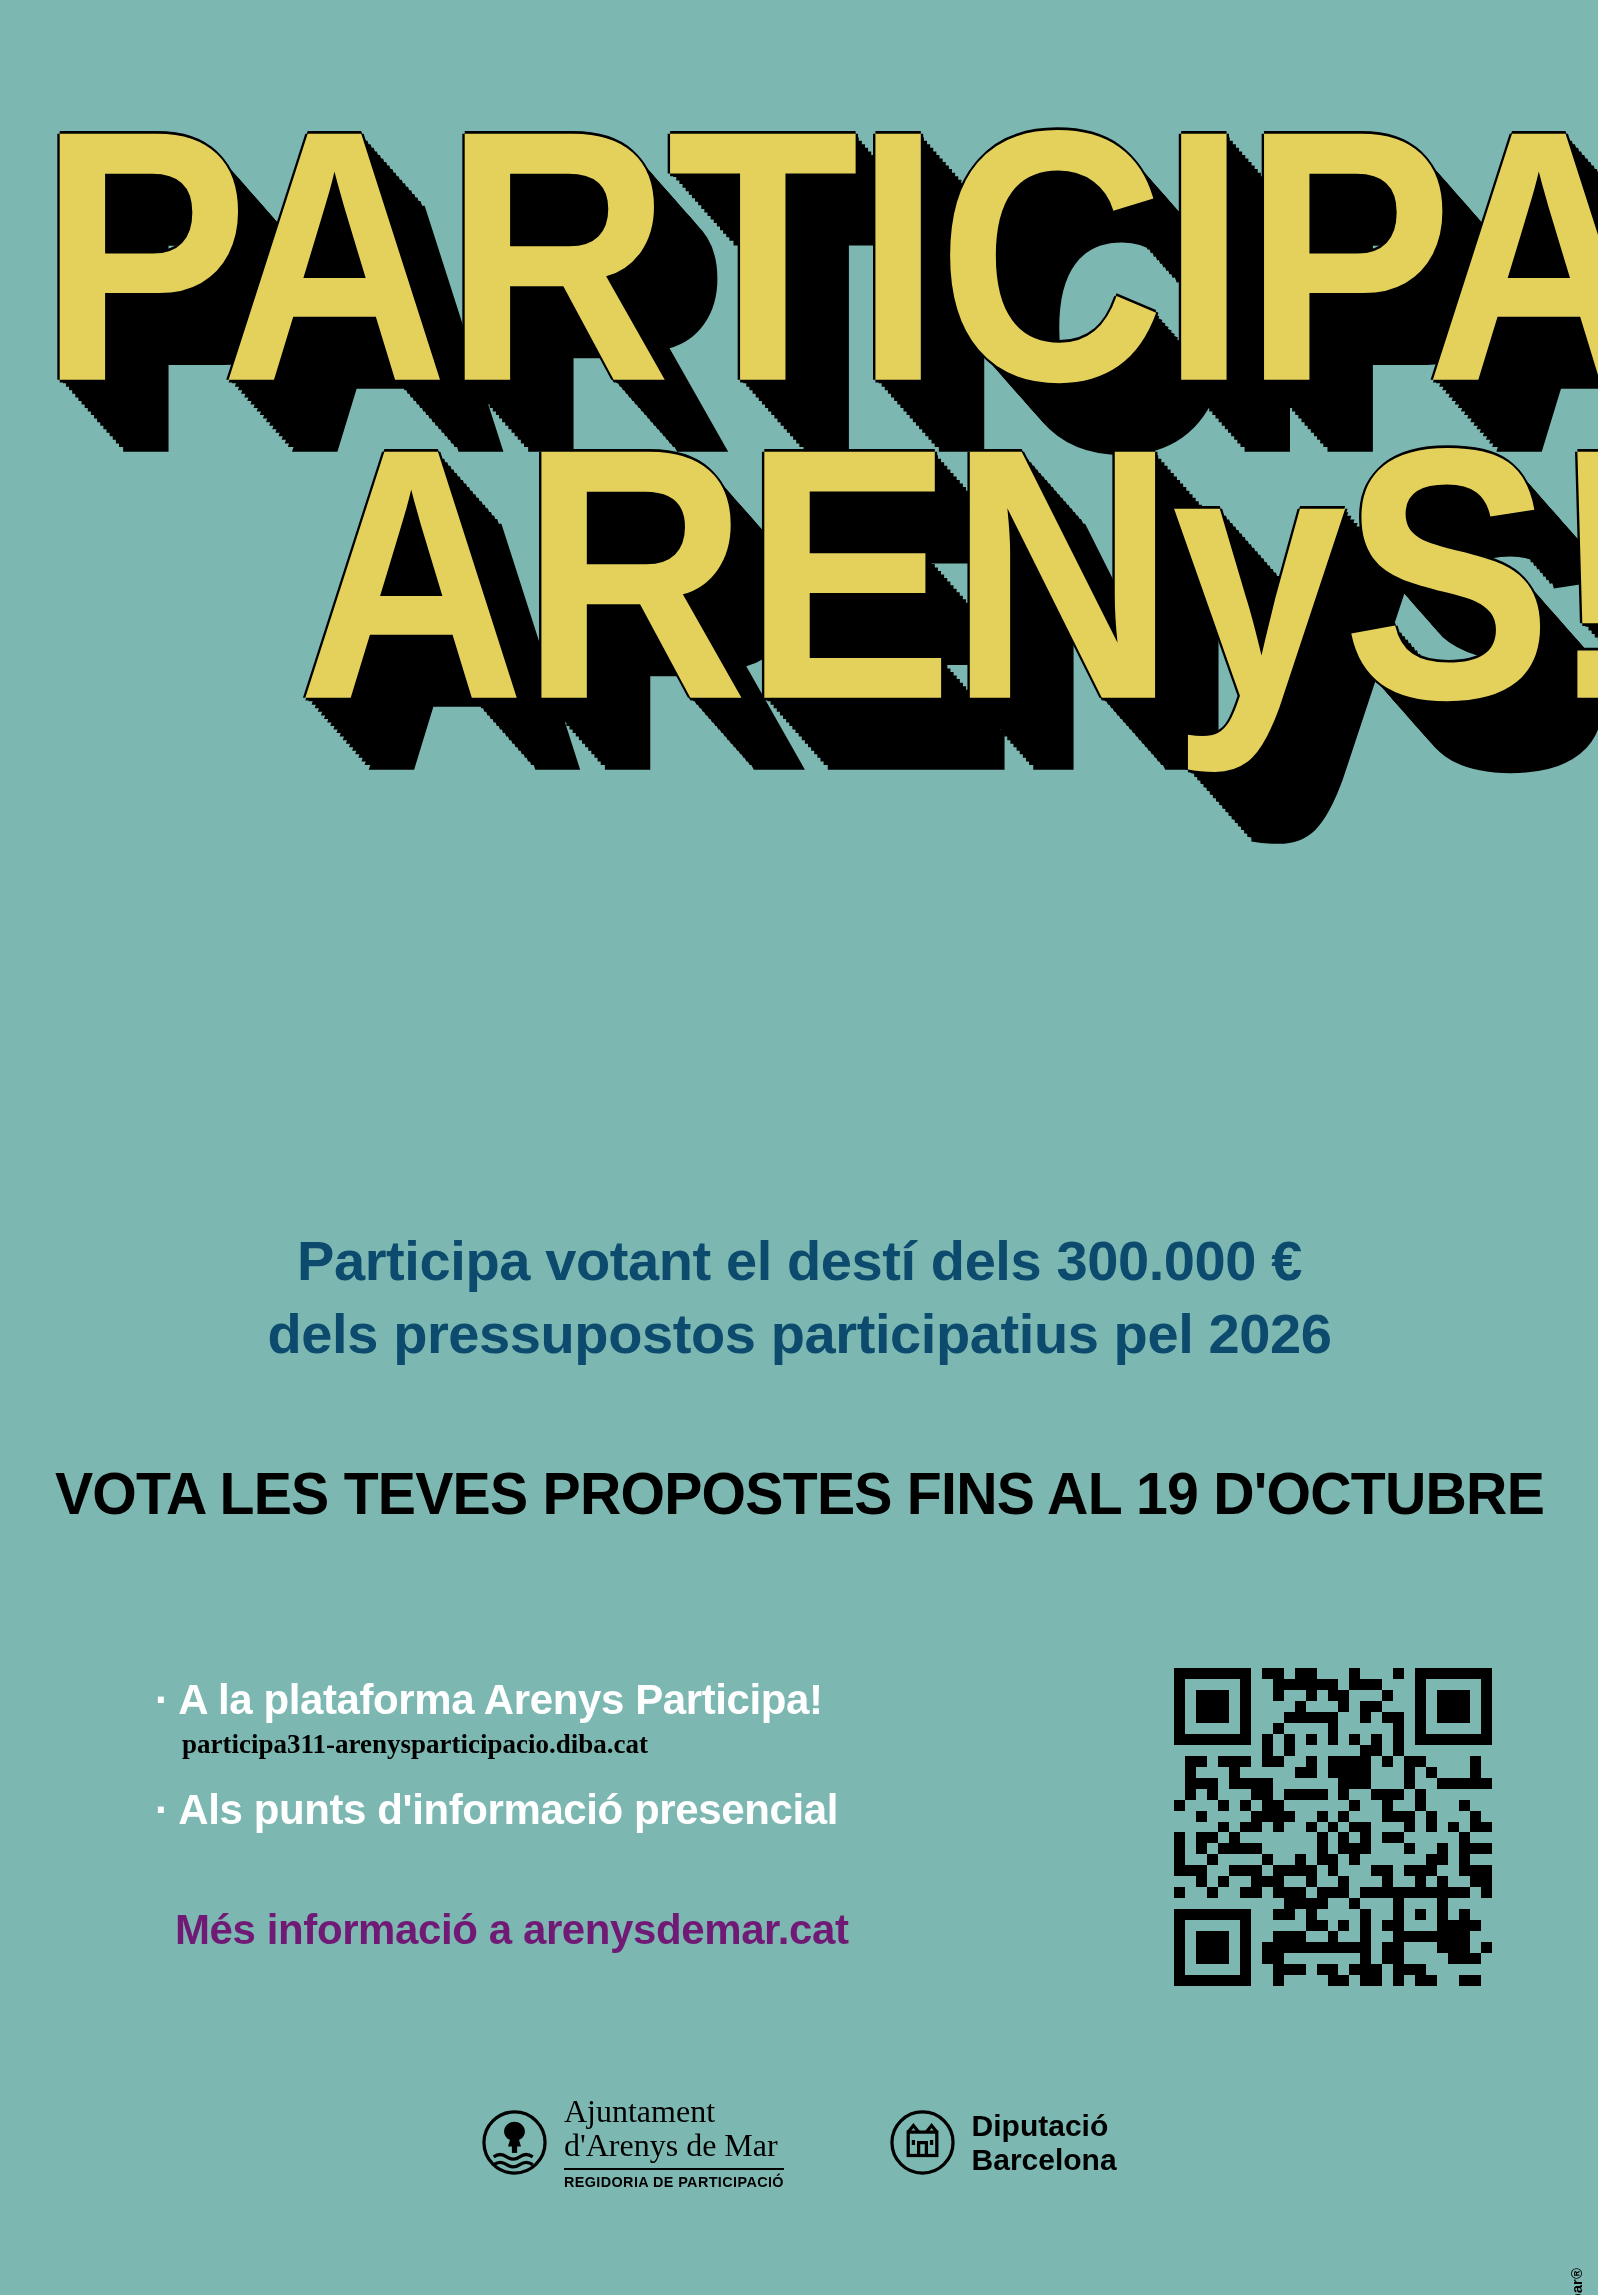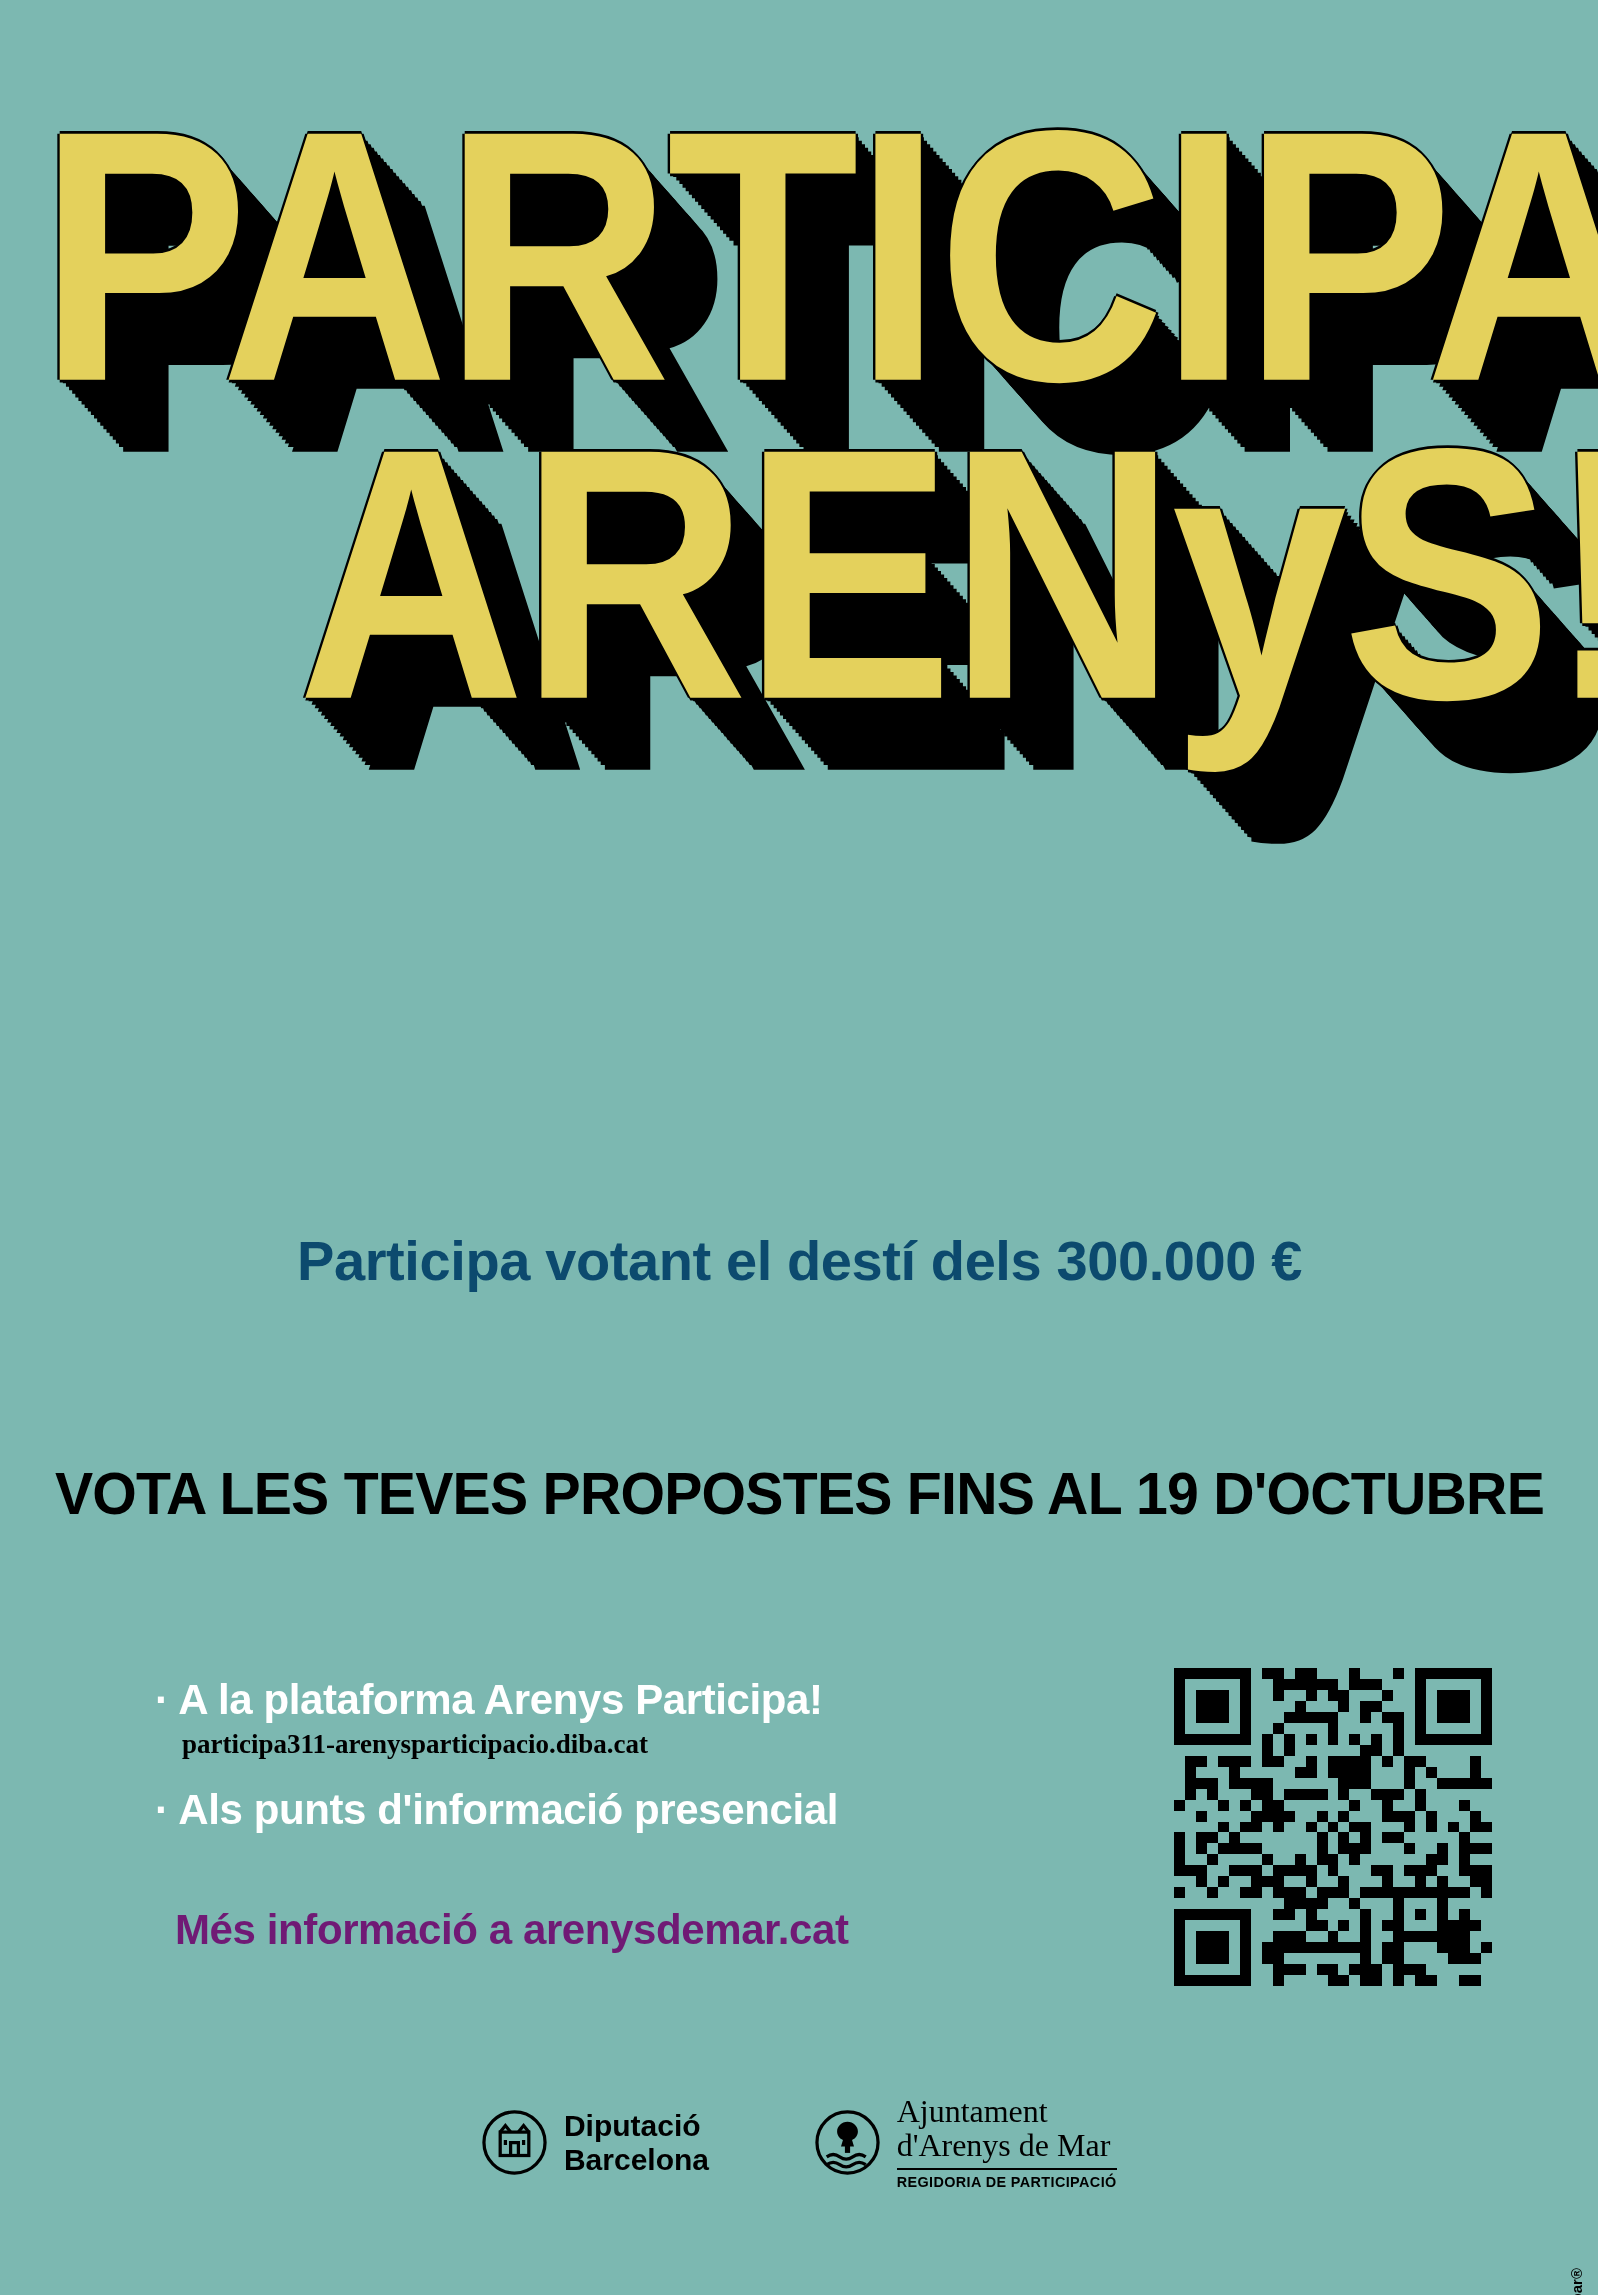--- a/index.html
+++ b/index.html
@@ -202,20 +202,21 @@
 
   <div class="headline-block">
     <div class="headline">
       <span class="headline-line1">PARTICIPA</span>
       <span class="headline-line2">ARENyS!</span>
     </div>
   </div>
 
   <div class="subtitle">
     <div>Participa votant el destí dels 300.000 €</div>
+    <div>dels pressupostos participatius pel 2026</div>
   </div>
 
   <div class="deadline">VOTA LES TEVES PROPOSTES FINS AL 19 D'OCTUBRE</div>
 
   <div class="info">
     <div class="info-item">· A la plataforma Arenys Participa!</div>
     <div class="info-url">participa311-arenysparticipacio.diba.cat</div>
     <div class="info-item second">· Als punts d'informació presencial</div>
   </div>
   <div class="more-info">Més informació a arenysdemar.cat</div>
@@ -630,43 +631,43 @@
           <rect x="26" y="28" width="1" height="1"></rect>
           <rect x="27" y="28" width="1" height="1"></rect>
         </g>
     </svg>
   </div>
 
   <div class="footer">
     <div class="logo-group">
       <svg class="logo-mark" viewBox="0 0 100 100">
         <circle cx="50" cy="50" r="47" fill="none" stroke="#000" stroke-width="5"></circle>
-        <rect x="28" y="34" width="44" height="36" fill="none" stroke="#000" stroke-width="5"></rect>
-        <path d="M28 34 l8 -10 l8 10 M56 34 l8 -10 l8 10" fill="none" stroke="#000" stroke-width="5"></path>
-        <path d="M44 70 l0 -20 l12 0 l0 20" fill="none" stroke="#000" stroke-width="5"></path>
-        <path d="M36 46 l0 8 M64 46 l0 8" stroke="#000" stroke-width="5"></path>
-      </svg>
-      <div class="logo-text-dip">
-        <div>Diputació</div>
-        <div>Barcelona</div>
-      </div>
-    </div>
-
-    <div class="logo-group">
-      <svg class="logo-mark" viewBox="0 0 100 100">
-        <circle cx="50" cy="50" r="47" fill="none" stroke="#000" stroke-width="5"></circle>
         <path d="M50 18 c-9 0 -16 7 -16 15 c0 6 4 11 9 13 l-3 10 h20 l-3 -10 c5 -2 9 -7 9 -13 c0 -8 -7 -15 -16 -15 z" fill="#000"></path>
         <rect x="46" y="54" width="8" height="12" fill="#000"></rect>
         <path d="M18 72 q10 -7 20 0 q10 7 20 0 q10 -7 20 0" fill="none" stroke="#000" stroke-width="5"></path>
         <path d="M18 84 q10 -7 20 0 q10 7 20 0 q10 -7 20 0" fill="none" stroke="#000" stroke-width="5"></path>
       </svg>
       <div class="logo-text-aj">
         <div class="l1">Ajuntament</div>
         <div class="l2">d'Arenys de Mar</div>
         <div class="l3">REGIDORIA DE PARTICIPACIÓ</div>
       </div>
     </div>
+
+    <div class="logo-group">
+      <svg class="logo-mark" viewBox="0 0 100 100">
+        <circle cx="50" cy="50" r="47" fill="none" stroke="#000" stroke-width="5"></circle>
+        <rect x="28" y="34" width="44" height="36" fill="none" stroke="#000" stroke-width="5"></rect>
+        <path d="M28 34 l8 -10 l8 10 M56 34 l8 -10 l8 10" fill="none" stroke="#000" stroke-width="5"></path>
+        <path d="M44 70 l0 -20 l12 0 l0 20" fill="none" stroke="#000" stroke-width="5"></path>
+        <path d="M36 46 l0 8 M64 46 l0 8" stroke="#000" stroke-width="5"></path>
+      </svg>
+      <div class="logo-text-dip">
+        <div>Diputació</div>
+        <div>Barcelona</div>
+      </div>
+    </div>
   </div>
 
   <div class="credit">Es Carabar®</div>
 
 </div>
 
 
 </body></html>

